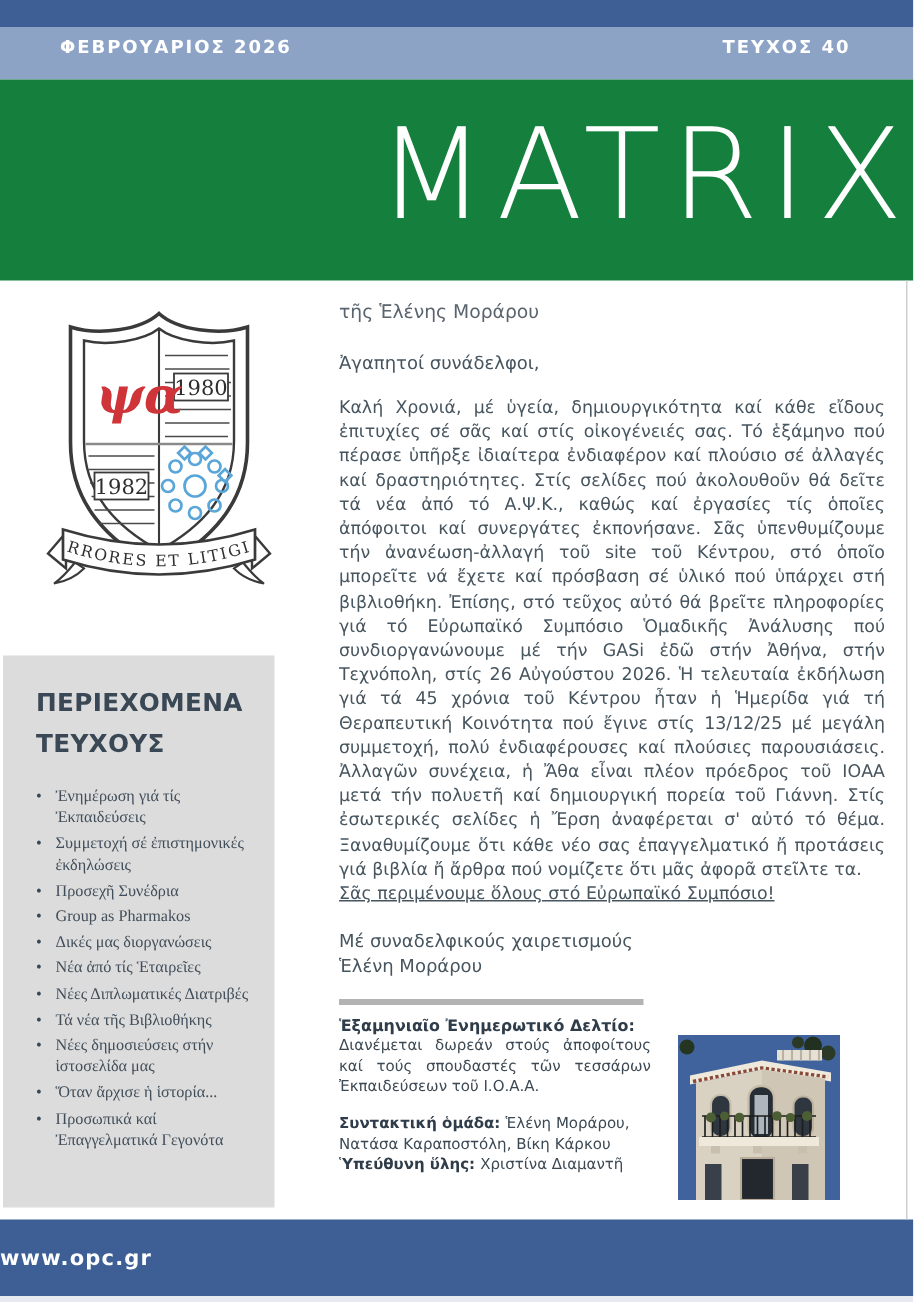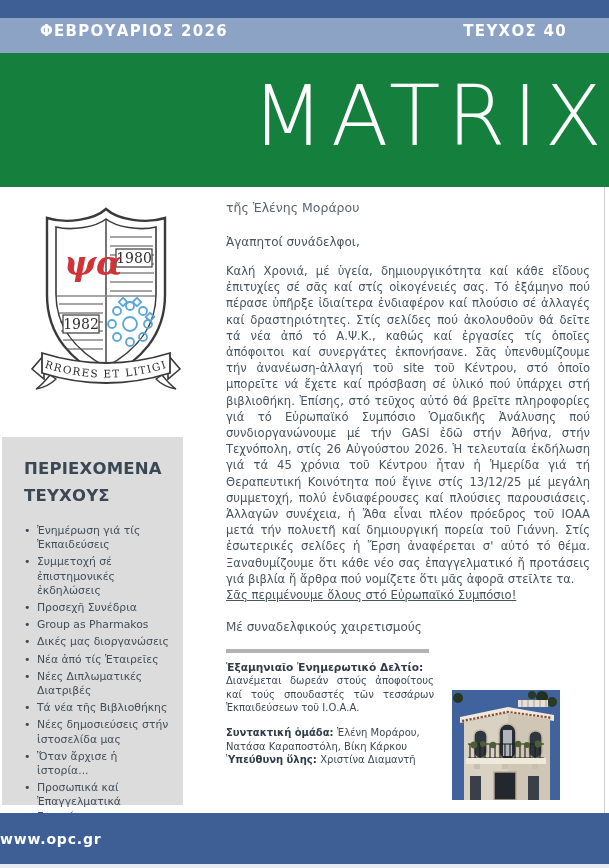--- a/index.html
+++ b/index.html
@@ -6,21 +6,21 @@
   html,body { background:#ffffff; }
   .page {
     position:relative; width:609px; height:868px; background:#ffffff;
     overflow:hidden; font-family:"DejaVu Sans", sans-serif;
   }
   
   .bar-top   { position:absolute; top:0; left:0; right:0; height:18px; background:#3d5f96; }
   .band-issue{
     position:absolute; top:18px; left:0; right:0; height:35px; background:#8da3c6;
     color:#fff; display:flex; justify-content:space-between; align-items:center;
-    padding:0 42px 10px 40px; font-size:15px; font-weight:bold; letter-spacing:1.3px;
+    padding:0 42px 10px 40px; font-size:12px; font-weight:bold; letter-spacing:1.3px;
   }
   .masthead{
     position:absolute; top:53px; left:0; right:0; height:134px; background:#15803d;
     display:flex; align-items:center; justify-content:flex-end;
   }
   .masthead-title{
     color:#fff; font-size:84px; font-weight:300; letter-spacing:7px; line-height:1;
     margin-top:-8px;
   }
   
@@ -37,21 +37,21 @@
   .contents-box{
     position:absolute; left:2px; top:437px; width:181px; height:368px;
     background:#dcdcdc; padding:18px 12px 0 22px; color:#3f4c58;
   }
   .contents-title{
     font-size:16.5px; font-weight:bold; line-height:27px; color:#3a4754; letter-spacing:0.2px;
   }
   .contents-list{ list-style:none; margin-top:15px; }
   .contents-list li{
     position:relative; padding-left:13px; font-size:10.8px; line-height:14.2px;
-    margin-bottom:3px; color:#414e5a;
+    margin-bottom:3px; color:#414e5a;font-family:Liberation Serif, serif;
   }
   .contents-list li::before{
     content:"•"; position:absolute; left:0; top:0; color:#3a4754; font-size:11px;
   }
 
   
   .editorial{ position:absolute; left:226px; top:196px; width:364px; color:#47555f; }
   .editorial-title{ font-size:17.5px; font-weight:bold; color:#243449; letter-spacing:0.2px; }
   .editorial-byline{ font-size:12.5px; color:#5a646e; margin-top:4px; }
   .salutation{ font-size:12px; margin-top:20px; }
@@ -164,20 +164,21 @@
     </ul>
   </div>
 
   <div class="editorial">
     <div class="editorial-byline">τῆς Ἑλένης Μοράρου</div>
     <p class="salutation">Ἀγαπητοί συνάδελφοι,</p>
     <p class="body-text">Καλή Χρονιά, μέ ὑγεία, δημιουργικότητα καί κάθε εἴδους ἐπιτυχίες σέ σᾶς καί στίς οἰκογένειές σας. Τό ἑξάμηνο πού πέρασε ὑπῆρξε ἰδιαίτερα ἐνδιαφέρον καί πλούσιο σέ ἀλλαγές καί δραστηριότητες. Στίς σελίδες πού ἀκολουθοῦν θά δεῖτε τά νέα ἀπό τό Α.Ψ.Κ., καθώς καί ἐργασίες τίς ὁποῖες ἀπόφοιτοι καί συνεργάτες ἐκπονήσανε. Σᾶς ὑπενθυμίζουμε τήν ἀνανέωση-ἀλλαγή τοῦ site τοῦ Κέντρου, στό ὁποῖο μπορεῖτε νά ἔχετε καί πρόσβαση σέ ὑλικό πού ὑπάρχει στή βιβλιοθήκη. Ἐπίσης, στό τεῦχος αὐτό θά βρεῖτε πληροφορίες γιά τό Εὐρωπαϊκό Συμπόσιο Ὁμαδικῆς Ἀνάλυσης πού συνδιοργανώνουμε μέ τήν GASi ἐδῶ στήν Ἀθήνα, στήν Τεχνόπολη, στίς 26 Αὐγούστου 2026. Ἡ τελευταία ἐκδήλωση γιά τά 45 χρόνια τοῦ Κέντρου ἦταν ἡ Ἡμερίδα γιά τή Θεραπευτική Κοινότητα πού ἔγινε στίς 13/12/25 μέ μεγάλη συμμετοχή, πολύ ἐνδιαφέρουσες καί πλούσιες παρουσιάσεις. Ἀλλαγῶν συνέχεια, ἡ Ἄθα εἶναι πλέον πρόεδρος τοῦ ΙΟΑΑ μετά τήν πολυετῆ καί δημιουργική πορεία τοῦ Γιάννη. Στίς ἐσωτερικές σελίδες ἡ Ἔρση ἀναφέρεται σ' αὐτό τό θέμα. Ξαναθυμίζουμε ὅτι κάθε νέο σας ἐπαγγελματικό ἤ προτάσεις γιά βιβλία ἤ ἄρθρα πού νομίζετε ὅτι μᾶς ἀφορᾶ στεῖλτε τα.</p>
     <p class="closing-line">Σᾶς περιμένουμε ὅλους στό Εὐρωπαϊκό Συμπόσιο!</p>
     <div class="signoff">
       <div>Μέ συναδελφικούς χαιρετισμούς</div>
+      <div>Ἑλένη Μοράρου</div>
     </div>
 
     <div class="newsletter-info">
       <div class="info-rule"></div>
       <p class="info-head">Ἑξαμηνιαῖο Ἐνημερωτικό Δελτίο:</p>
       <p class="info-text">Διανέμεται δωρεάν στούς ἀποφοίτους καί τούς σπουδαστές τῶν τεσσάρων Ἐκπαιδεύσεων τοῦ Ι.Ο.Α.Α.</p>
       <p class="info-credits"><span class="lbl">Συντακτική ὁμάδα: </span><span>Ἑλένη Μοράρου, Νατάσα Καραποστόλη, Βίκη Κάρκου</span></p>
       <p class="info-credits" style="margin-top:0"><span class="lbl">Ὑπεύθυνη ὕλης: </span><span>Χριστίνα Διαμαντῆ</span></p>
     </div>
   </div>

